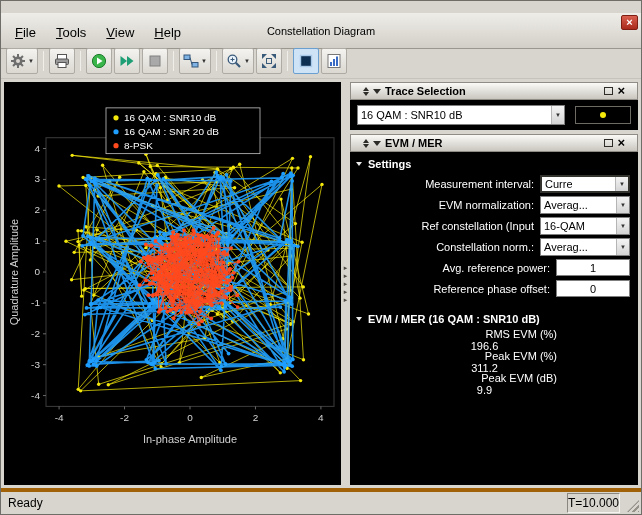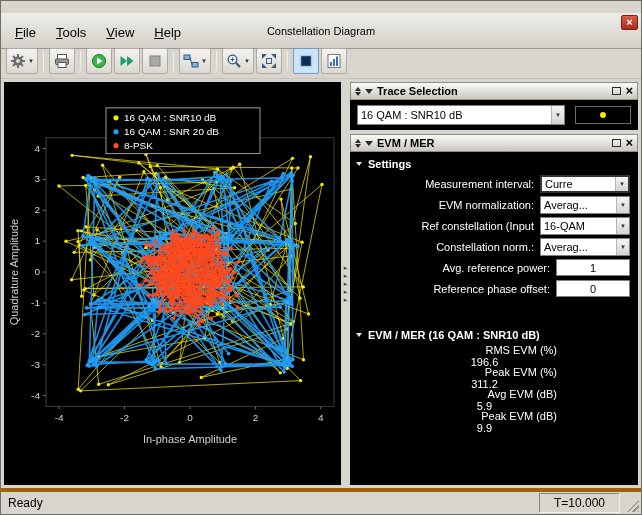--- a/index.html
+++ b/index.html
@@ -35,21 +35,21 @@
   
   .central{position:absolute;top:78px;left:0;right:0;bottom:26px;display:flex;padding:3px;}
   .plot{flex:1;background:#000;position:relative;}
   .plot svg{display:block;width:100%;height:100%;}
   .vsplit{width:9px;display:flex;flex-direction:column;align-items:center;justify-content:center;gap:2px;}
   .vsplit span{font-size:7px;color:#4e4b44;line-height:6px;}
 
   
   .docks{width:288px;display:flex;flex-direction:column;min-height:0;}
   .dock-header{height:18px;background:linear-gradient(#fbfaf7,#c9c6bf);border:1px solid #8f8c85;
-               display:flex;align-items:center;gap:4px;padding:0 4px;font-size:11px;font-weight:bold;}
+               display:flex;align-items:center;gap:4px;padding:0 12px;font-size:11px;font-weight:bold;}
   .hdr-spacer{flex:1;}
   .tri{width:0;height:0;display:inline-block;}
   .tri-up4{border-left:3px solid transparent;border-right:3px solid transparent;border-bottom:4px solid #2e2c28;}
   .tri-down4{border-left:3px solid transparent;border-right:3px solid transparent;border-top:4px solid #2e2c28;}
   .tri-down5{border-left:4px solid transparent;border-right:4px solid transparent;border-top:5px solid #2e2c28;}
   .handle{display:inline-flex;flex-direction:column;align-items:center;gap:1px;}
   .float-btn{width:9px;height:8px;border:1px solid #2e2c28;background:transparent;}
   .dock-close{font-size:13px;font-weight:bold;line-height:10px;}
   .dock-trace{margin-bottom:4px;}
   .trace-body{background:#000;padding:5px 7px;display:flex;align-items:center;gap:10px;}
@@ -63,34 +63,34 @@
   .combo-arrow{width:13px;align-self:stretch;border-left:1px solid #b5b5b5;
                background:linear-gradient(#f4f4f4,#d4d4d4);display:flex;align-items:center;
                justify-content:center;font-size:6px;color:#333;}
   .trace-combo{width:auto;flex:1;height:20px;}
   .swatch{width:56px;height:18px;background:#000;border:1px solid #6e6b65;position:relative;}
   .swatch::after{content:"";position:absolute;left:50%;top:50%;width:6px;height:6px;
                  margin:-3px 0 0 -3px;border-radius:50%;background:#f5e90c;}
 
   .section-hdr{display:flex;align-items:center;gap:6px;font-weight:bold;padding:4px 4px 3px 6px;}
   .section-hdr .lt{border-top-color:#ececec;}
-  .results-hdr{margin-top:26px;}
+  .results-hdr{margin-top:10px;}
   .field-row{display:flex;align-items:center;height:21px;padding-right:8px;padding-left:15px;}
   .field-label{flex:1;text-align:right;padding-right:6px;white-space:nowrap;overflow:hidden;}
   .edit{background:#fff;border:1px solid #7f7f7f;height:17px;width:74px;color:#000;
         display:flex;align-items:center;justify-content:center;font-size:11px;}
   .res-row{display:flex;align-items:center;height:22px;padding-right:44px;flex-direction:column;}
   .res-label{width:170px;text-align:right;}
   .res-value{flex:1;text-align:right;margin-left:25px;}
 
   
   .statusbar{position:absolute;left:0;right:0;bottom:0;height:26px;border-top:4px solid #a16207;
              display:flex;align-items:center;font-size:12px;padding:0 7px;}
   .status-left{flex:1;}
-  .tbox{border:1px solid;border-color:#8a8780 #f6f4ef #f6f4ef #8a8780;padding:2px 14px;margin-right:14px;}
+  .tbox{border:1px solid;border-color:#8a8780 #f6f4ef #f6f4ef #8a8780;padding:2px 0;margin-right:14px;}
   .grip{position:absolute;right:2px;bottom:2px;width:12px;height:12px;
         clip-path:polygon(100% 0,100% 100%,0 100%);
         background:repeating-linear-gradient(135deg,#96928a 0 1.5px,transparent 1.5px 4px);}
 </style>
 </head>
 <body>
 
 <div class="window">
 
   <div class="titlebar">
@@ -876,24 +876,20 @@
           <div>
               <div class="res-row">
                 <span class="res-label">RMS EVM (%)</span>
                 <span class="res-value">196.6</span>
               </div>
               <div class="res-row">
                 <span class="res-label">Peak EVM (%)</span>
                 <span class="res-value">311.2</span>
               </div>
               <div class="res-row">
-                <span class="res-label">Avg EVM (dB)</span>
-                <span class="res-value">5.9</span>
-              </div>
-              <div class="res-row">
                 <span class="res-label">Peak EVM (dB)</span>
                 <span class="res-value">9.9</span>
               </div>
             </div>
         </div>
       </div>
 
     </div>
   </div>
 

